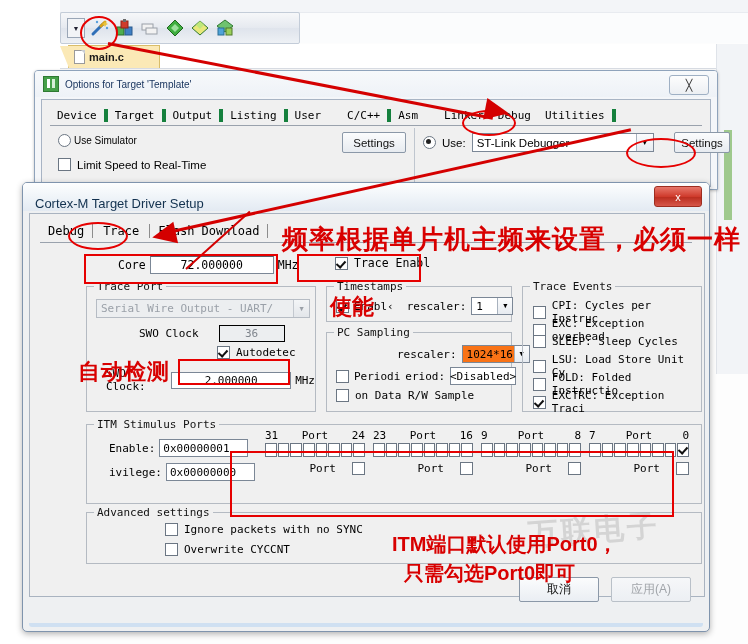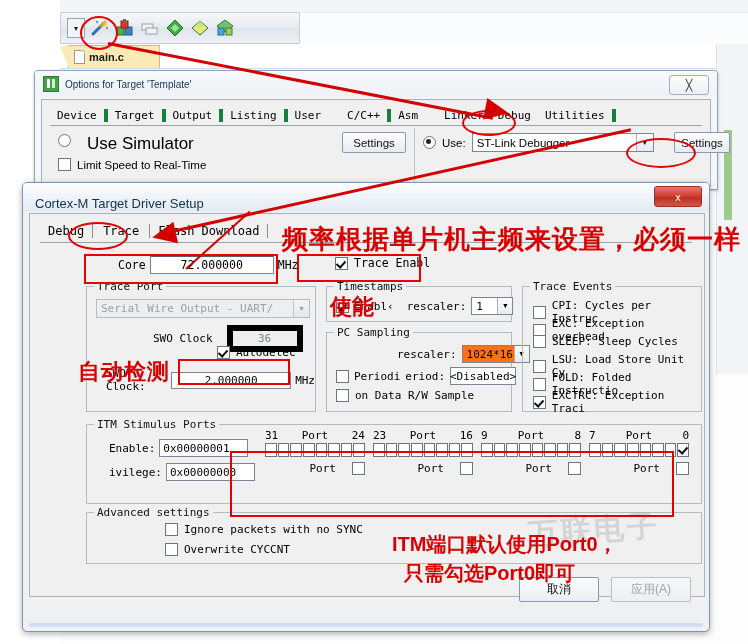--- a/index.html
+++ b/index.html
@@ -86,21 +86,21 @@
   .radio.on:after{content:"";position:absolute;left:2px;top:2px;width:5px;height:5px;border-radius:50%;background:#222;}
   .cbx{
     width:11px;height:11px;border:1px solid #6b7683;background:#fff;
     display:inline-block;position:relative;vertical-align:middle;
   }
   .cbx.on:after{
     content:"";position:absolute;left:2px;top:1px;width:4px;height:7px;
     border:solid #111;border-width:0 2px 2px 0;transform:rotate(42deg);
   }
 
-  #opt-use-sim{position:absolute;left:16px;top:34px;display:flex;gap:16px;font-size:17px;}
+  #opt-use-sim{position:absolute;left:16px;top:34px;display:flex;align-items:center;gap:3px;font-size:10px;}
   #opt-limit{position:absolute;left:16px;top:58px;display:flex;align-items:center;gap:6px;font-size:11.5px;}
   .winbtn{
     background:linear-gradient(to bottom,#fbfcfd,#e7ebf0);
     border:1px solid #8b98a8;border-radius:2px;
     font-size:11.5px;color:#111;display:flex;align-items:center;justify-content:center;
   }
   #opt-settings-left{position:absolute;left:300px;top:32px;width:62px;height:19px;}
   #opt-vsep{position:absolute;left:372px;top:28px;width:1px;height:54px;background:#bfc6cf;}
   #opt-use-row{position:absolute;left:381px;top:33px;display:flex;align-items:center;gap:6px;font-size:11.5px;}
   #opt-combo{
@@ -162,22 +162,22 @@
   #tp-combo{
     position:absolute;left:9px;top:12px;width:208px;height:17px;
     background:#eceef0;border:1px solid #b6bcc4;color:#9aa0a8;
     display:flex;align-items:center;padding-left:4px;
   }
   #tp-combo-arrow{
     position:absolute;right:0;top:0;width:15px;height:100%;
     background:linear-gradient(to bottom,#f3f5f7,#e3e6ea);border-left:1px solid #c3c8cf;
     display:flex;align-items:center;justify-content:center;font-size:7px;color:#9aa0a8;
   }
-  #tp-swo1{position:absolute;left:66px;top:38px;display:flex;align-items:center;}
-  #tp-swo1-box{width:64px;height:15px;background:#eceef0;border:6px solid #000000;color:#7f858d;display:flex;align-items:center;justify-content:center;margin-left:14px;}
+  #tp-swo1{position:absolute;left:52px;top:38px;display:flex;align-items:center;}
+  #tp-swo1-box{width:64px;height:15px;background:#eceef0;border:1px solid #000000;color:#7f858d;display:flex;align-items:center;justify-content:center;margin-left:20px;}
   #tp-autodetect{position:absolute;left:130px;top:59px;display:flex;align-items:center;gap:6px;}
   #tp-swo2{position:absolute;left:19px;top:80px;display:flex;align-items:center;}
   #tp-swo2-box{width:130px;height:15px;background:#fff;border:1px solid #7b8796;display:flex;align-items:center;justify-content:center;margin-left:5px;}
 
   #ts-row{position:absolute;left:9px;top:10px;display:flex;align-items:center;gap:5px;}
   #ts-combo{width:36px;height:16px;background:#fff;border:1px solid #7b8796;display:flex;align-items:center;padding-left:4px;position:relative;}
   .smallarrow{position:absolute;right:0;top:0;width:14px;height:100%;background:linear-gradient(to bottom,#fbfcfd,#e7ebf0);border-left:1px solid #a8b2be;display:flex;align-items:center;justify-content:center;font-size:7px;}
   #pc-row1{position:absolute;left:70px;top:12px;display:flex;align-items:center;gap:5px;}
   #pc-combo{width:62px;height:16px;background:#f97316;border:1px solid #7b8796;display:flex;align-items:center;padding-left:4px;position:relative;}
   #pc-row2{position:absolute;left:9px;top:34px;display:flex;align-items:center;gap:5px;}

